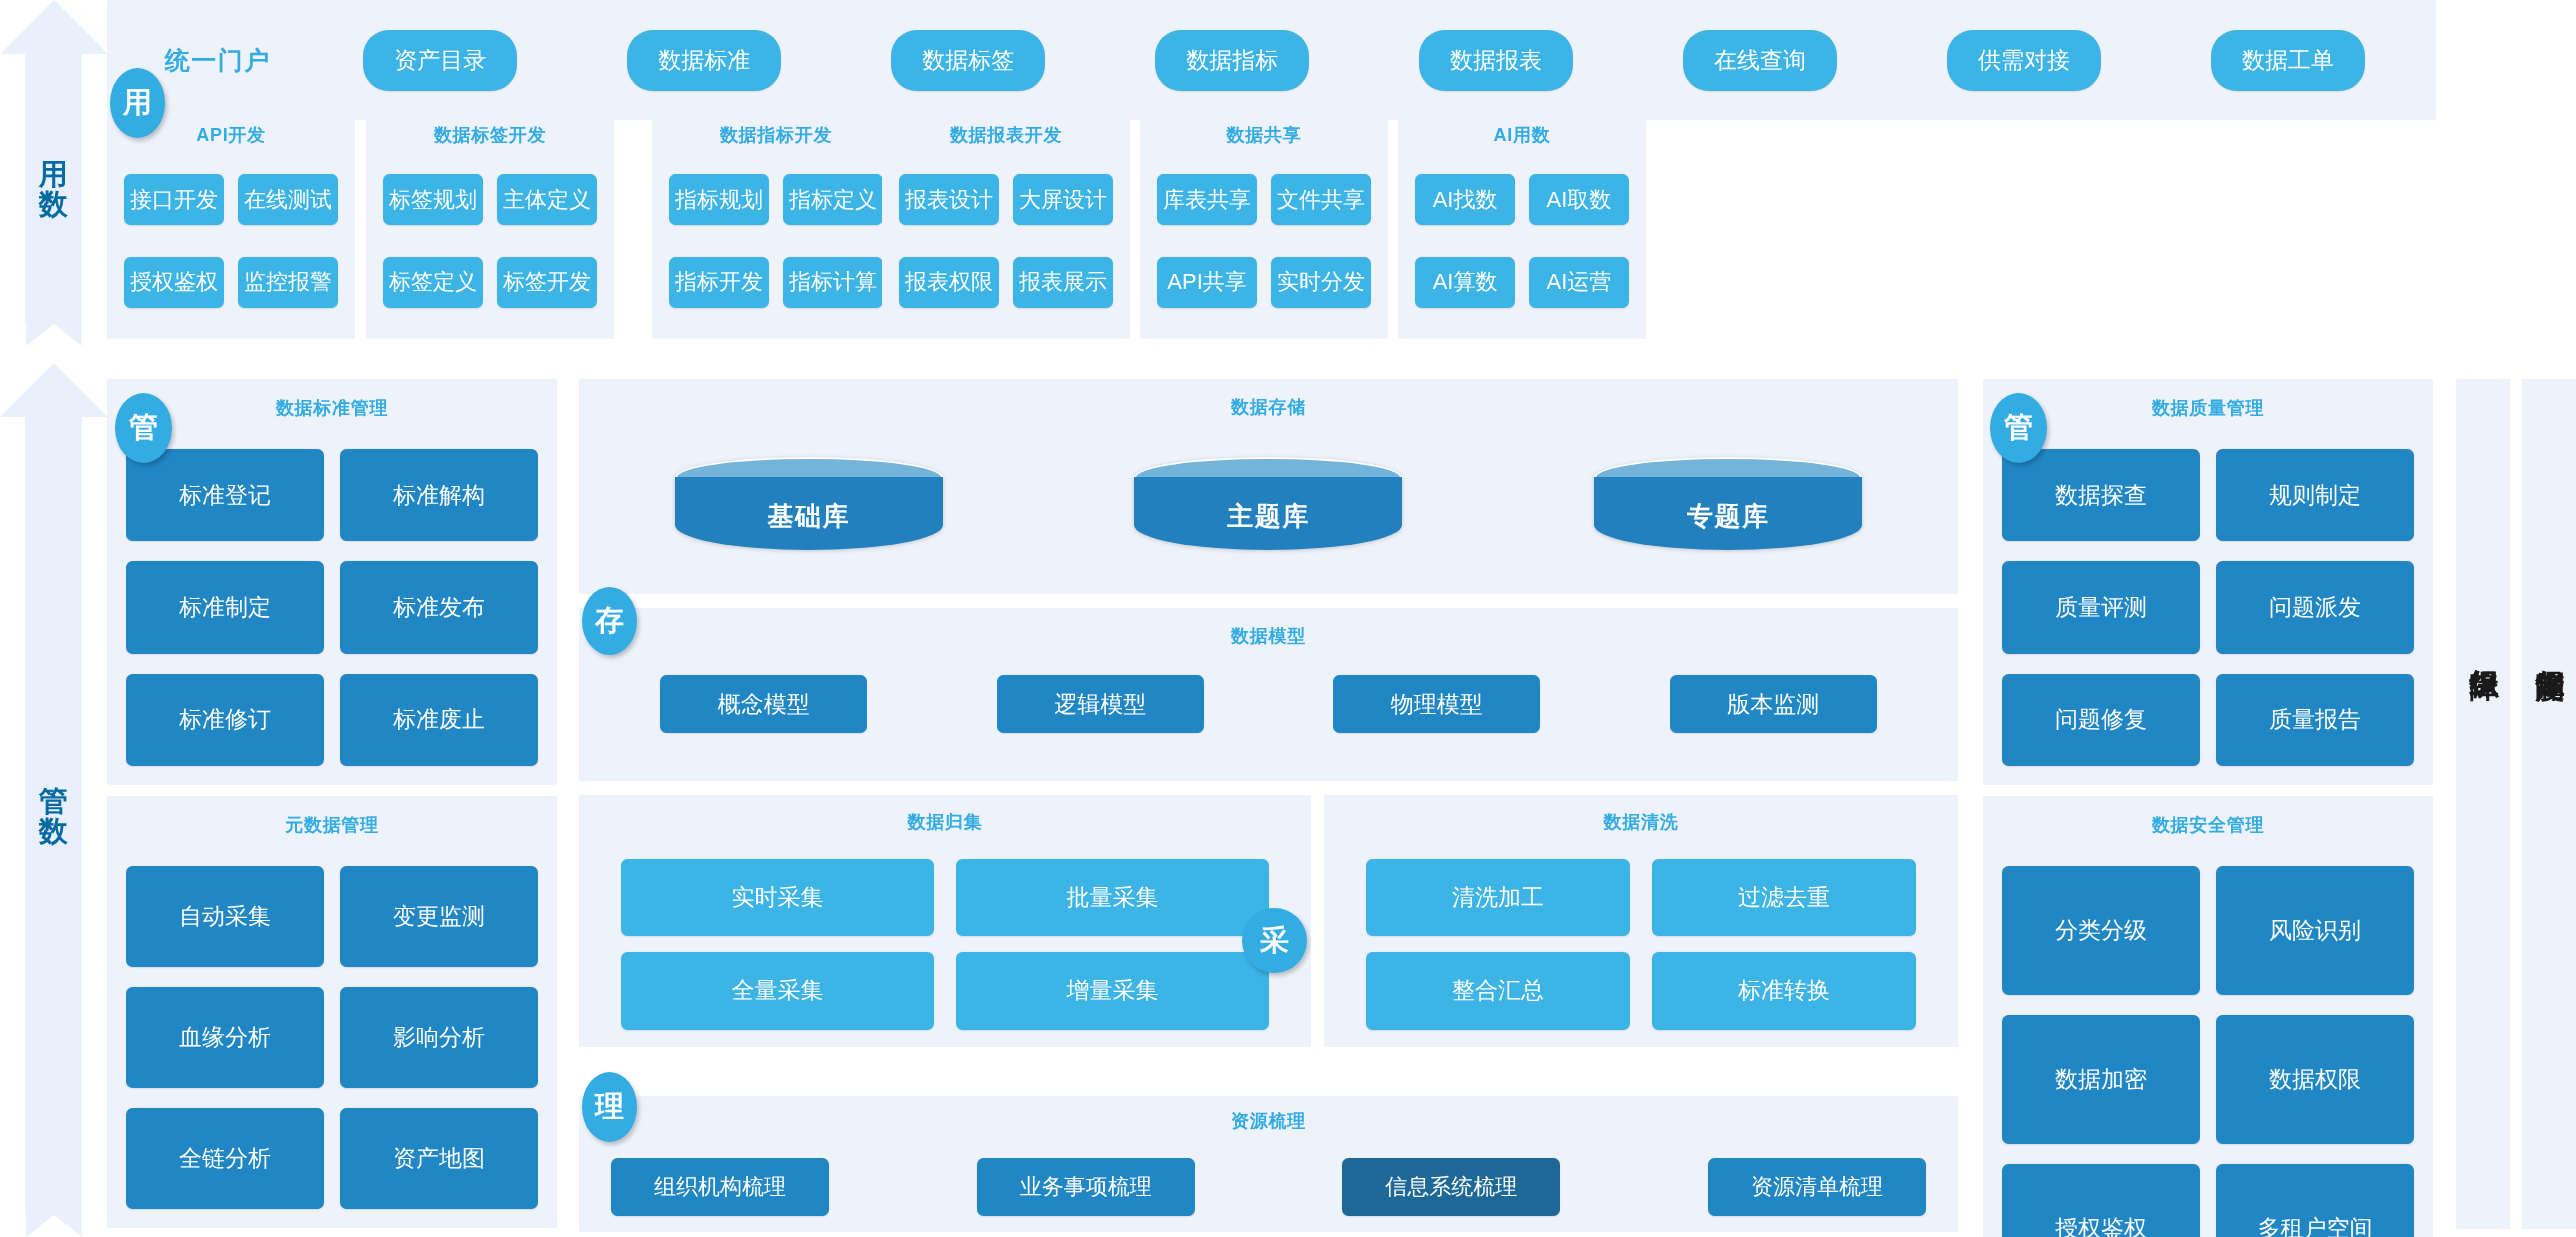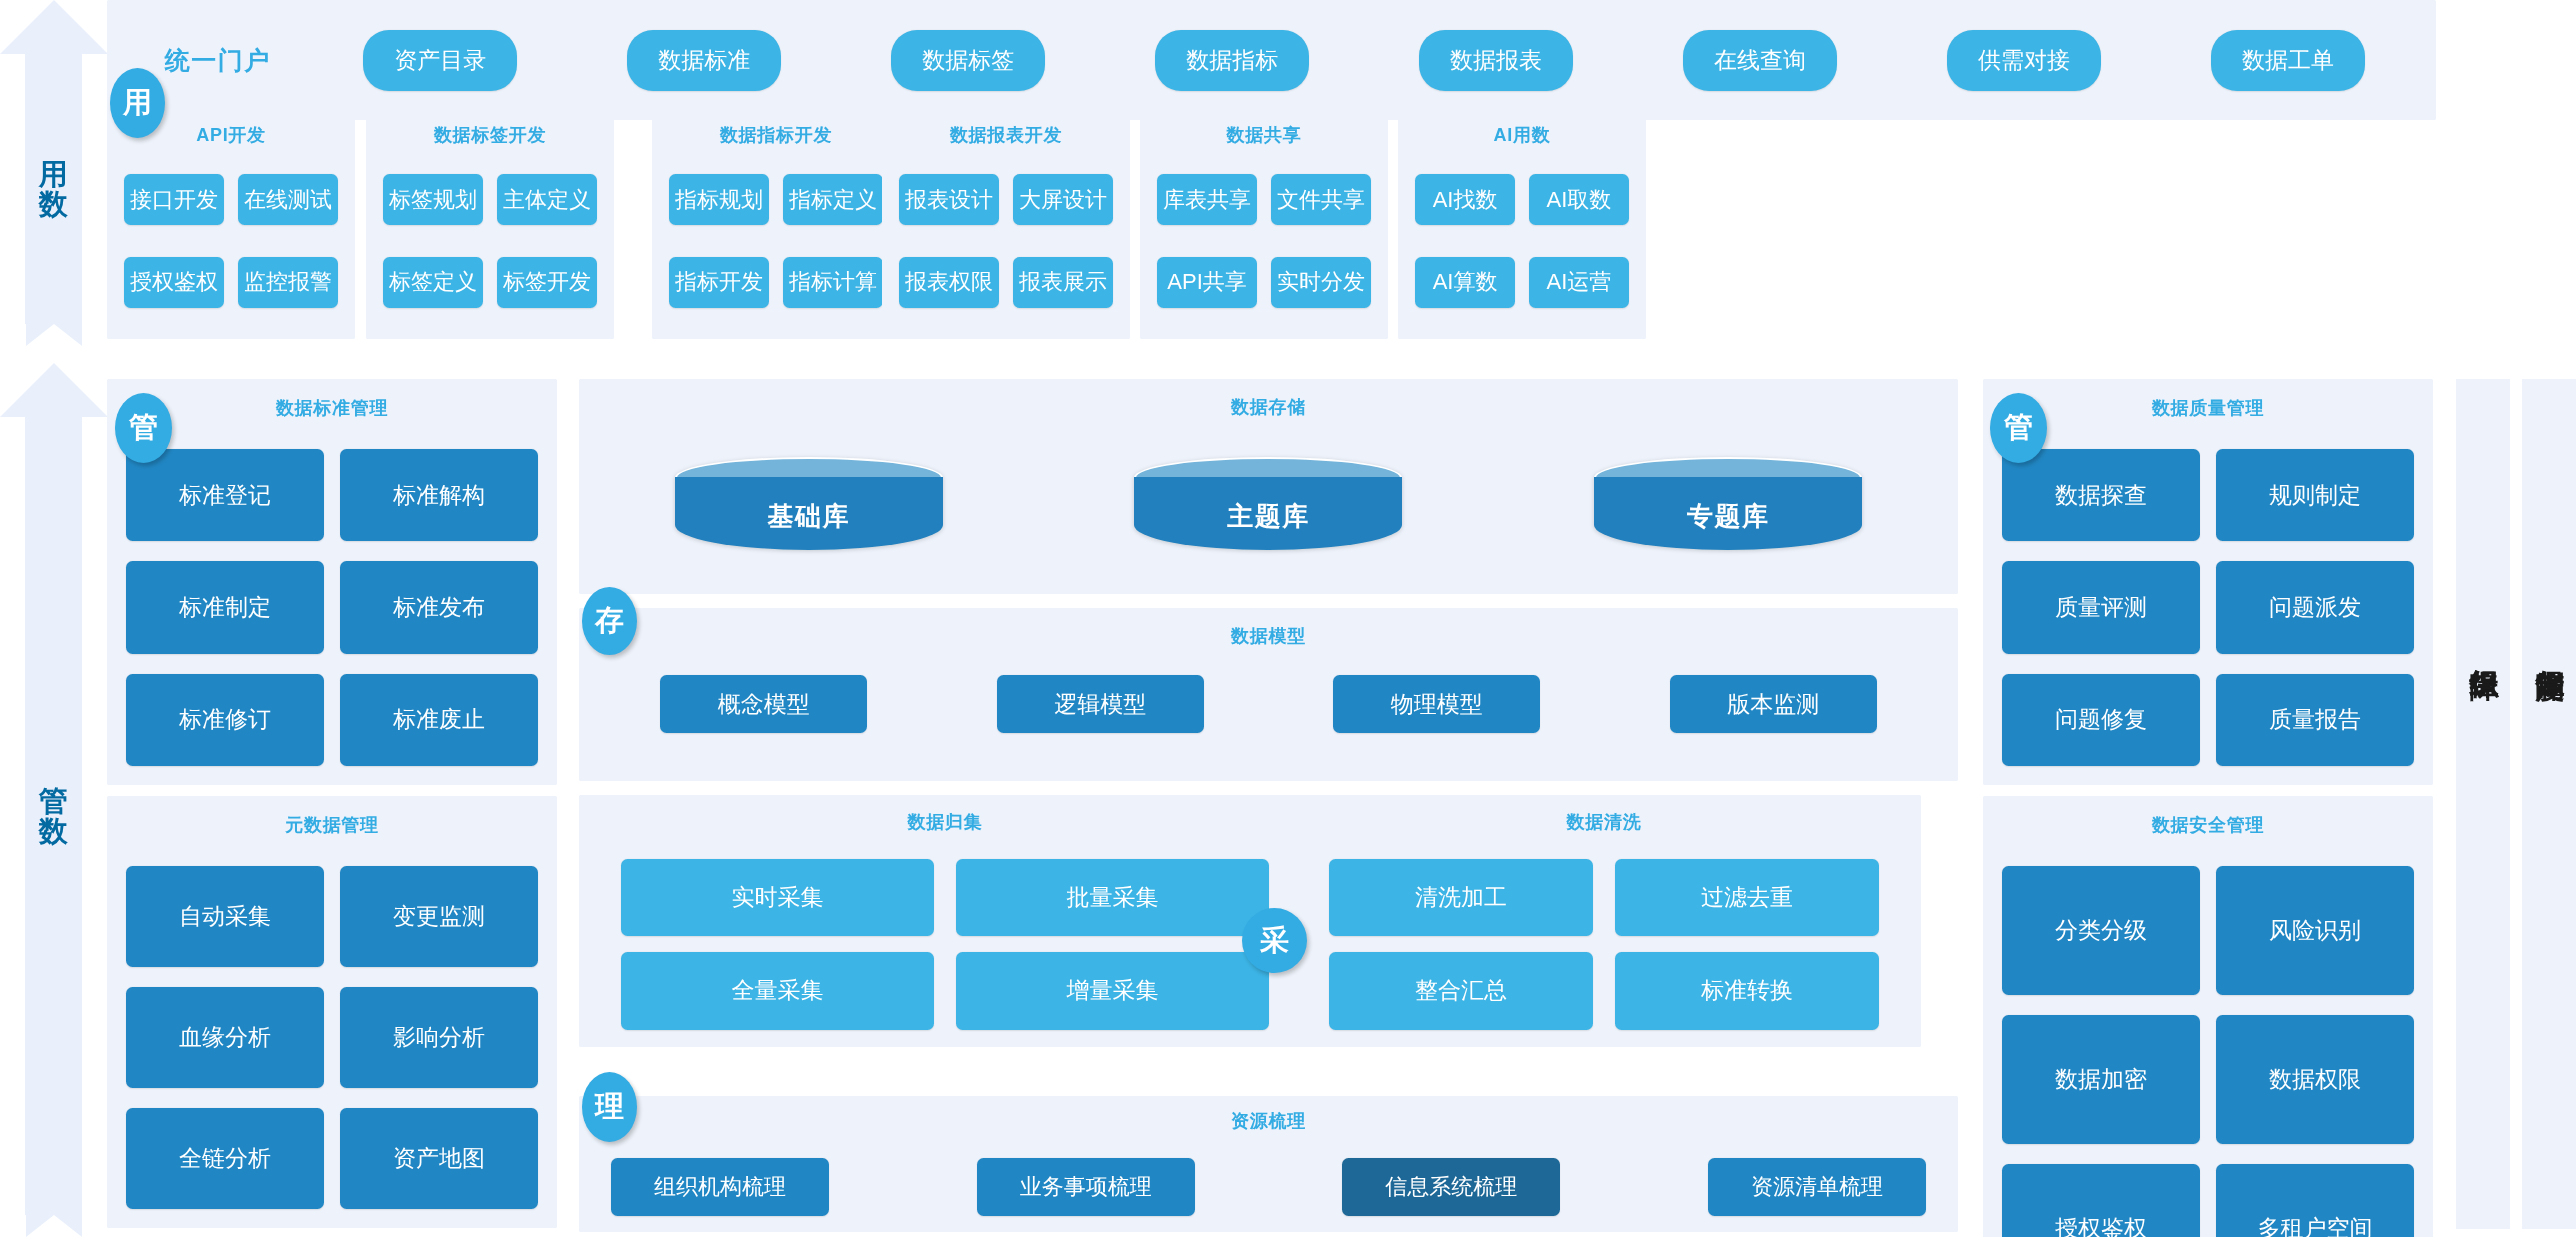--- a/index.html
+++ b/index.html
@@ -109,21 +109,21 @@
   #model-panel { left: 579px; top: 608px; width: 1379px; height: 173px; }
   #model-panel .panel-title { margin-top: 16px; }
   .model-row {
     position: absolute; left: 26px; right: 26px; top: 67px;
     display: flex; justify-content: space-around; gap: 19px;
   }
   .model-row .chip { flex: 1; max-width: 207px; height: 58px; font-size: 23px; }
 
   
   #collect-panel { left: 579px; top: 795px; width: 732px; height: 252px; }
-  #clean-panel   { left: 1287px; top: 795px; width: 634px; height: 252px; }
+  #clean-panel   { left: 1324px; top: 795px; width: 634px; height: 252px; }
   #collect-panel .panel-title, #clean-panel .panel-title { margin-top: 14.5px; }
   .cc-grid {
     position: absolute; left: 0; right: 0; top: 64px; bottom: 17.4px;
     display: grid; grid-template-columns: 1fr 1fr; gap: 16px 22px;
     padding: 0 42px;
   }
   .cc-grid .chip { font-size: 23px; }
 
   
   #resource-panel { left: 579px; top: 1060px; width: 1379px; height: 136px; margin-top: 36px; }

